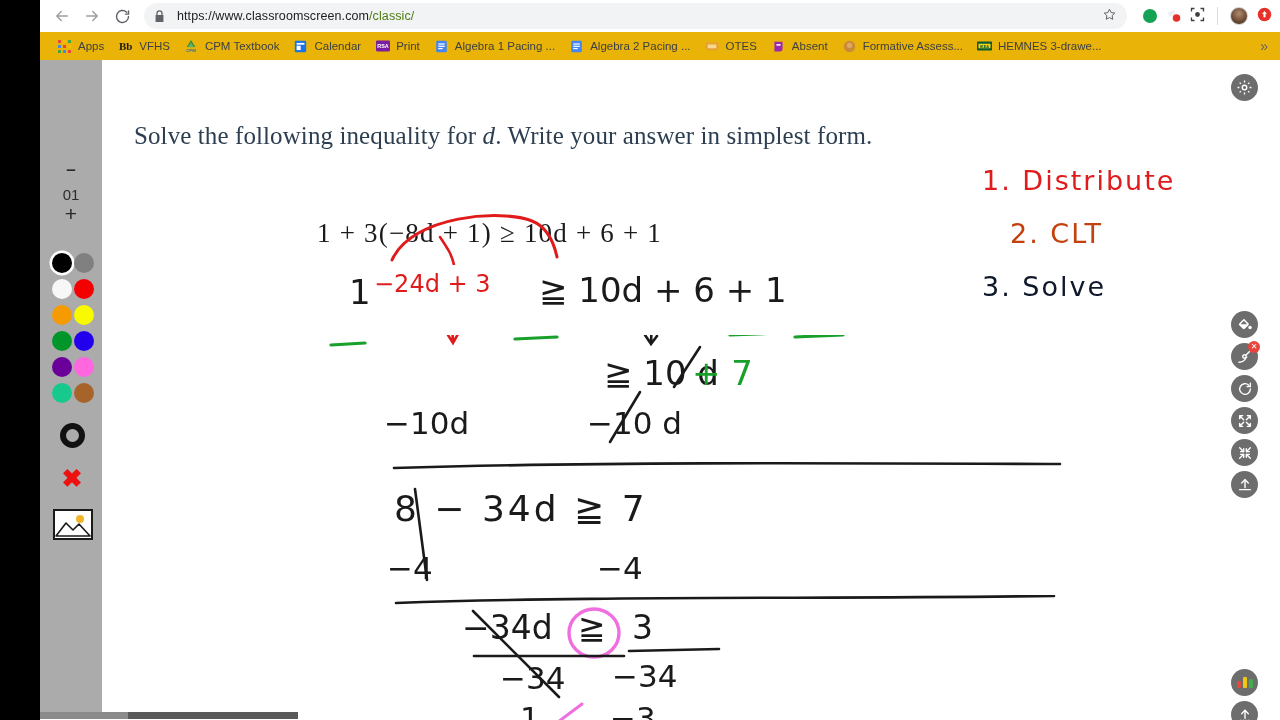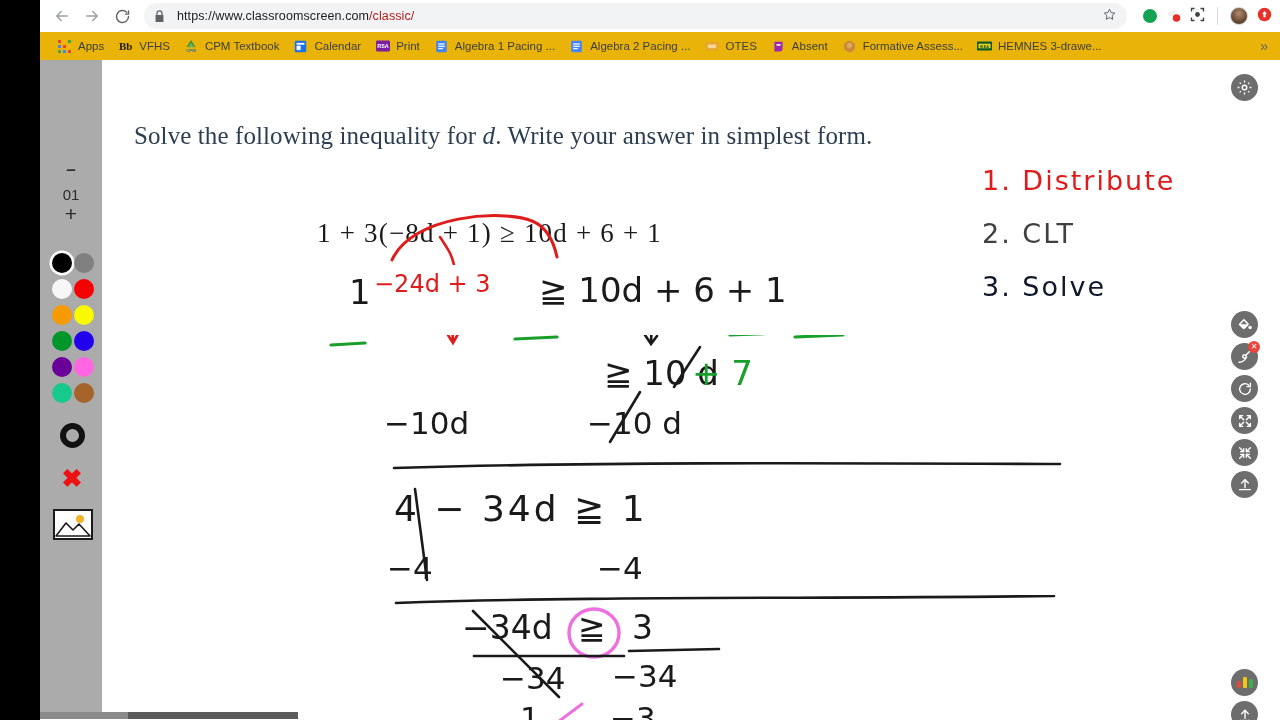--- a/index.html
+++ b/index.html
@@ -29,21 +29,21 @@
     flex: 1; height: 26px; margin: 0 6px 0 6px;
     background: #f1f3f4; border-radius: 13px;
     display: flex; align-items: center; padding: 0 10px;
     min-width: 0;
   }
   .lock { width: 14px; height: 14px; margin-right: 9px; flex:none; color:#5f6368;}
   .url {
     font-size: 12.5px; color: #202124; white-space: nowrap; overflow: hidden;
     letter-spacing: .1px;
   }
-  .url .dim { color: #b91c1c; }
+  .url .dim { color: #4d7c0f; }
   .star { color:#5f6368; margin-left:auto; flex:none; }
   .chrome-ext { display:flex; align-items:center; gap:9px; padding-left:10px; flex:none;}
   .ext-dot { width:14px; height:14px; border-radius:50%; }
   .ext-divider { width:1px; height:18px; background:#dadce0; margin:0 3px; }
   .avatar {
     width:18px; height:18px; border-radius:50%;
     background: radial-gradient(circle at 50% 35%, #b08a6e 0%, #6b4a34 60%, #3b2a1e 100%);
     border:1px solid #cfcfcf;
   }
 
@@ -119,21 +119,21 @@
     letter-spacing: 1.2px;
   }
 
   .hand {
     position:absolute; font-family:"DejaVu Sans", sans-serif;
     font-weight:400; white-space:nowrap;
   }
 
   .steps { position:absolute; left:880px; top:105px; }
   .step { font-size:27px; letter-spacing:2px; margin-bottom:22px; font-family:"DejaVu Sans", sans-serif;}
-  .s1 { color:#e01b1b; } .s2 { color:#404040; } .s3 { color:#0f172a; }
+  .s1 { color:#e01b1b; } .s2 { color:#c2410c;margin-left:28px; } .s3 { color:#0f172a; }
 
   
   .fab {
     position:absolute; width:27px; height:27px; border-radius:50%;
     background:#6d6d6d; color:#fff;
     display:flex; align-items:center; justify-content:center;
   }
   .fab svg { display:block; }
   .fab .badge {
     position:absolute; right:-2px; top:-2px; width:12px; height:12px;
@@ -453,21 +453,21 @@
       <div class="hand" style="left:485px; top:345px; font-size:31px; color:#1a1a1a;">−10 d</div>
 
       <svg style="position:absolute;left:490px;top:330px" width="70" height="60">
         <path d="M48 2 L18 52" stroke="#1a1a1a" stroke-width="2.6" fill="none" stroke-linecap="round"></path>
       </svg>
 
       <svg style="position:absolute;left:290px;top:400px" width="680" height="12">
         <path d="M2 8 C 200 2, 420 3, 668 4" stroke="#1a1a1a" stroke-width="2.6" fill="none" stroke-linecap="round"></path>
       </svg>
 
-      <div class="hand" style="left:292px; top:428px; font-size:36px; color:#1a1a1a; letter-spacing:3px;">4 − 34d ≧ 1</div>
+      <div class="hand" style="left:292px; top:428px; font-size:36px; color:#1a1a1a; letter-spacing:3px;">8 − 34d ≧ 7</div>
 
       <div class="hand" style="left:285px; top:490px; font-size:31px; color:#1a1a1a;">−4</div>
       <div class="hand" style="left:495px; top:490px; font-size:31px; color:#1a1a1a;">−4</div>
 
       <svg style="position:absolute;left:295px;top:425px" width="60" height="100">
         <path d="M18 4 L30 95" stroke="#1a1a1a" stroke-width="2.6" fill="none" stroke-linecap="round"></path>
       </svg>
 
       <svg style="position:absolute;left:292px;top:535px" width="680" height="12">
         <path d="M2 8 C 200 1, 420 4, 660 1" stroke="#1a1a1a" stroke-width="2.6" fill="none" stroke-linecap="round"></path>

